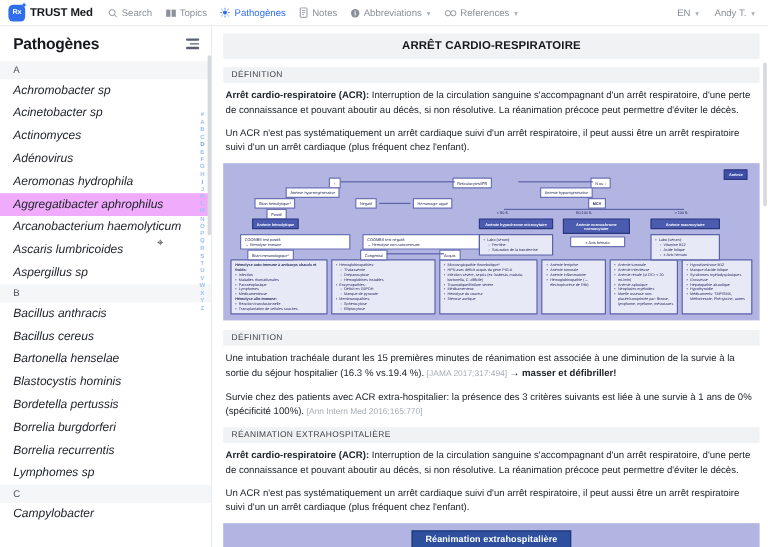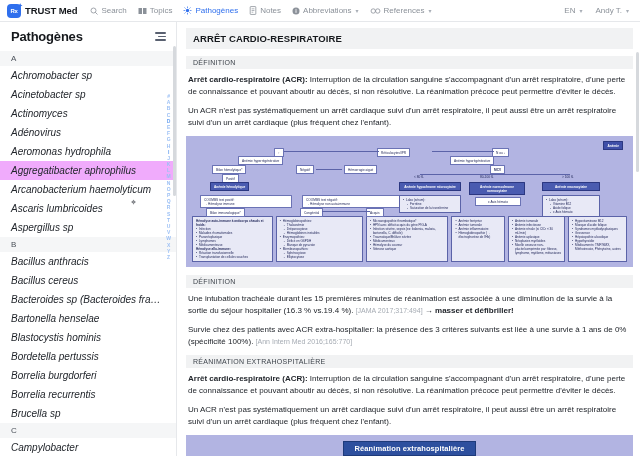--- a/index.html
+++ b/index.html
@@ -92,21 +92,21 @@
     position: absolute; left: 131px; top: 176px; z-index: 6;
     font-size: 9px; color: #44484f; line-height: 1;
   }
 
   
   .main { flex: 1; min-width: 0; overflow: hidden; background: #fff; padding: 0; position: relative; }
   .main-inner { padding: 6px 7px 0 9px; }
   .page-title-bar {
     background: #f1f2f3; padding: 5px 7px; margin-bottom: 7px;
   }
-  .page-title { font-size: 9.5px; font-weight: bold; color: #15181c; letter-spacing: 0.1px; }
+  .page-title { font-size: 9.5px; font-weight: bold; color: #15181c; letter-spacing: 0.1px; text-align: center; }
   .sec-bar { background: #f1f2f3; padding: 3px 7px; margin: 6px 0 5px; }
   .sec-title { font-size: 7px; color: #3d434b; letter-spacing: 0.3px; }
   .para { font-size: 8px; line-height: 1.5; color: #22262c; margin-bottom: 7px; padding: 0 2px; }
   .para b { font-weight: bold; }
   .cite { color: #a5abb3; font-size: 7px; }
 
   
   .diagram {
     background: #b2b4e2; padding: 5px 6px; margin: 4px 0 8px;
     position: relative; overflow: hidden;
@@ -262,27 +262,26 @@
         <div class="sb-item">Actinomyces</div>
         <div class="sb-item">Adénovirus</div>
         <div class="sb-item">Aeromonas hydrophila</div>
         <div class="sb-item sel">Aggregatibacter aphrophilus</div>
         <div class="sb-item">Arcanobacterium haemolyticum</div>
         <div class="sb-item">Ascaris lumbricoides</div>
         <div class="sb-item">Aspergillus sp</div>
         <div class="sb-letter">B</div>
         <div class="sb-item">Bacillus anthracis</div>
         <div class="sb-item">Bacillus cereus</div>
-        <div class="sb-item">Bacteroides sp (Bacteroides fragilis)</div>
         <div class="sb-item">Bartonella henselae</div>
         <div class="sb-item">Blastocystis hominis</div>
         <div class="sb-item">Bordetella pertussis</div>
         <div class="sb-item">Borrelia burgdorferi</div>
         <div class="sb-item">Borrelia recurrentis</div>
-        <div class="sb-item">Brucella sp</div>
+        <div class="sb-item">Lymphomes sp</div>
         <div class="sb-letter">C</div>
         <div class="sb-item">Campylobacter</div>
 
       </div>
       <div class="sb-scroll"></div>
       <div class="alpha-index" id="alphaIndex">
           <span>#</span>
           <span>A</span>
           <span>B</span>
           <span>C</span>

